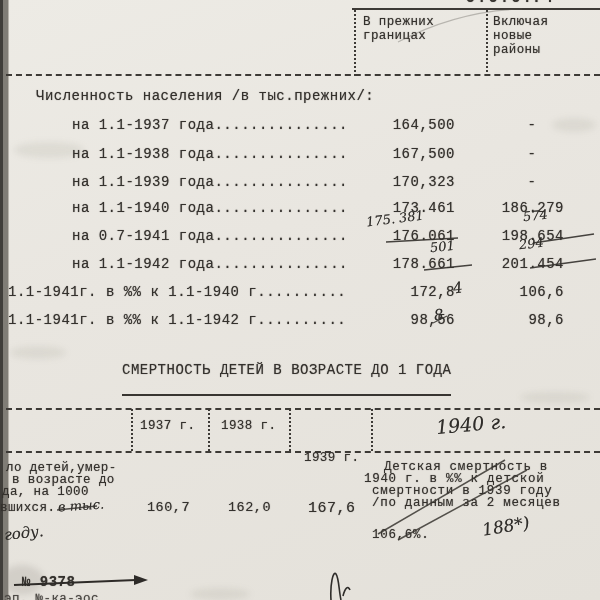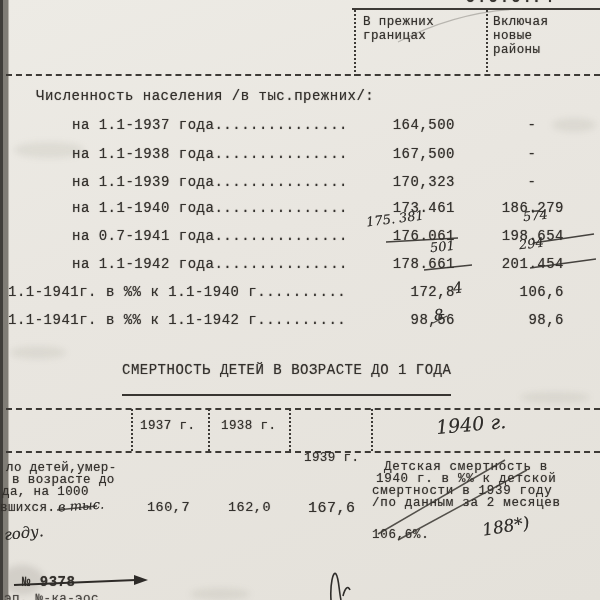--- a/index.html
+++ b/index.html
@@ -116,21 +116,21 @@
   <div class="b typed small" style="left:0px;top:501px;">вшихся.</div>
   <div class="b hw" style="left:58px;top:498px;font-size:13px;transform:rotate(-4deg);">в тыс.</div>
 
   <div class="b typed" style="left:147px;top:500px;font-size:13.5px;">160,7</div>
   <div class="b typed" style="left:228px;top:500px;font-size:13.5px;">162,0</div>
   <div class="b typed" style="left:308px;top:500px;font-size:15px;">167,6</div>
 
   <div class="b hw" style="left:4px;top:524px;font-size:15px;transform:rotate(-6deg);">году.</div>
 
   <div class="b typed small" style="left:372px;top:460px;letter-spacing:.7px;margin-left:12px;">Детская смертность в</div>
-  <div class="b typed small" style="left:376px;top:472px;letter-spacing:.7px;">1940 г. в %% к детской</div>
+  <div class="b typed small" style="left:364px;top:472px;letter-spacing:.7px;">1940 г. в %% к детской</div>
   <div class="b typed small" style="left:372px;top:484px;letter-spacing:.7px;">смертности в 1939 году</div>
   <div class="b typed small" style="left:372px;top:496px;letter-spacing:.7px;">/по данным за 2 месяцев</div>
   <div class="b typed small" style="left:372px;top:528px;letter-spacing:.7px;">106,6%.</div>
   <div class="b hw" style="left:482px;top:516px;font-size:17px;transform:rotate(-9deg);">188*)</div>
 
   <div class="b typed" style="left:22px;top:574px;font-weight:bold;">№ 9378</div>
   <div class="b typed small" style="left:4px;top:592px;color:#4c4945;">эп. №-ка-эос</div>
 
   <svg class="pen" width="600" height="600" viewBox="0 0 600 600">
     <path d="M398 42 C440 20 480 10 522 9" stroke="#5a564f" stroke-width="1.2" fill="none" opacity="0.35"></path>

